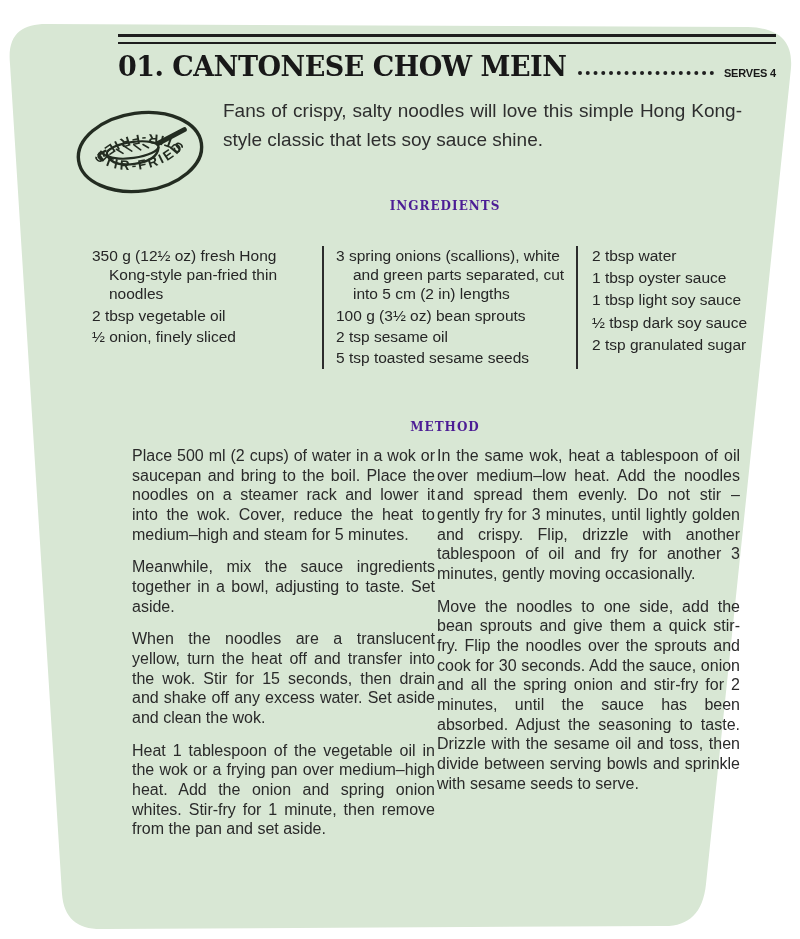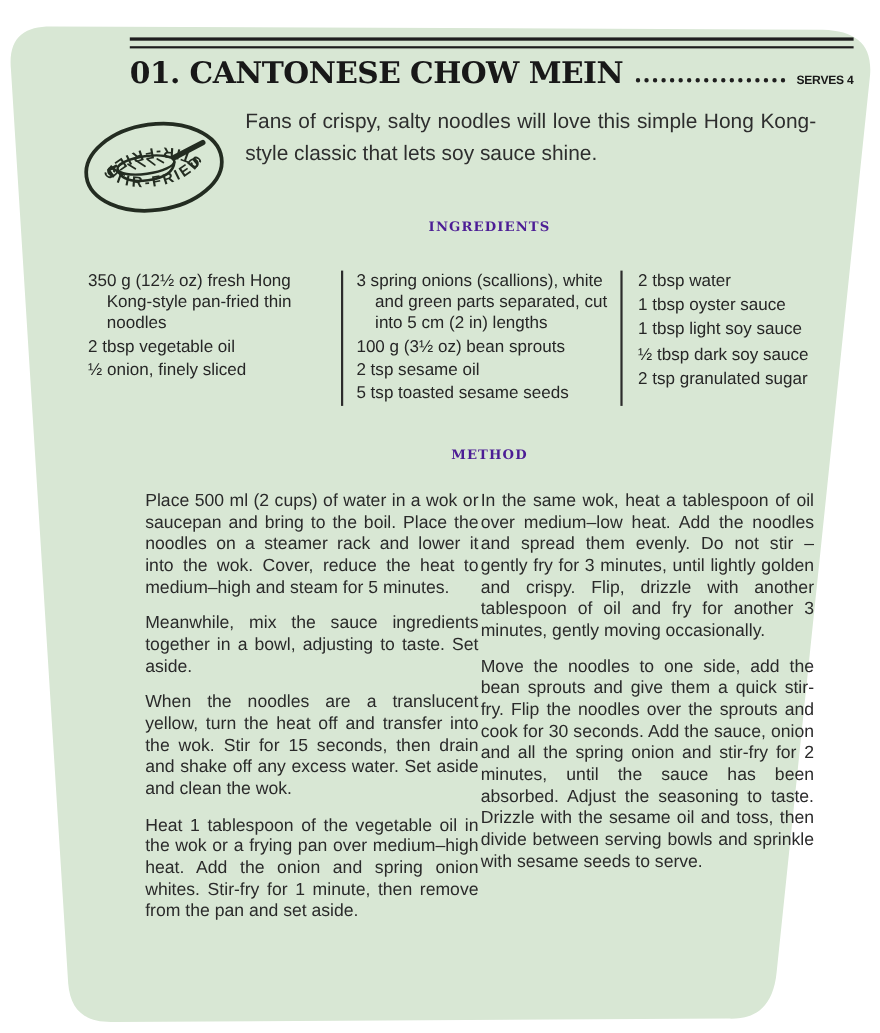--- a/index.html
+++ b/index.html
@@ -38,24 +38,24 @@
     position: absolute; left: 183px; top: 97px; width: 519px; margin: 0;
     font-size: 19px; line-height: 1.5; text-align: justify; color: #2e2e2e;
   }
 
   .sec-heading {
     position: absolute; left: 75px; width: 660px; margin: 0;
     text-align: center; font-family: "DejaVu Serif", serif; font-weight: bold;
     font-size: 12px; letter-spacing: 1px; color: #4c1d95;
   }
   .sec-heading.ingredients-h { top: 199px; }
-  .sec-heading.method-h { top: 406px; }
+  .sec-heading.method-h { top: 420px; }
 
   .ingredients {
-    position: absolute; left: 40px; top: 246px; width: 658px;
+    position: absolute; left: 52px; top: 246px; width: 658px;
     display: flex; align-items: stretch;
     font-size: 15.5px; line-height: 1.24; color: #262626;
   }
   .ing-col.c1 { width: 226px; padding-right: 4px; }
   .ing-col.c2 { width: 232px; padding: 0 8px 0 12px; }
   .ing-col.c3 { flex: 1; padding-left: 14px; }
   .vdiv { width: 0; border-left: 2px solid #2c2c2c; }
   .ing { padding-left: 17px; text-indent: -17px; margin-bottom: 2px; }
   .sauce-h { font-weight: bold; font-style: italic; font-size: 16.5px; margin-bottom: 3px; }
   .sauce-item { margin-bottom: 3px; }

